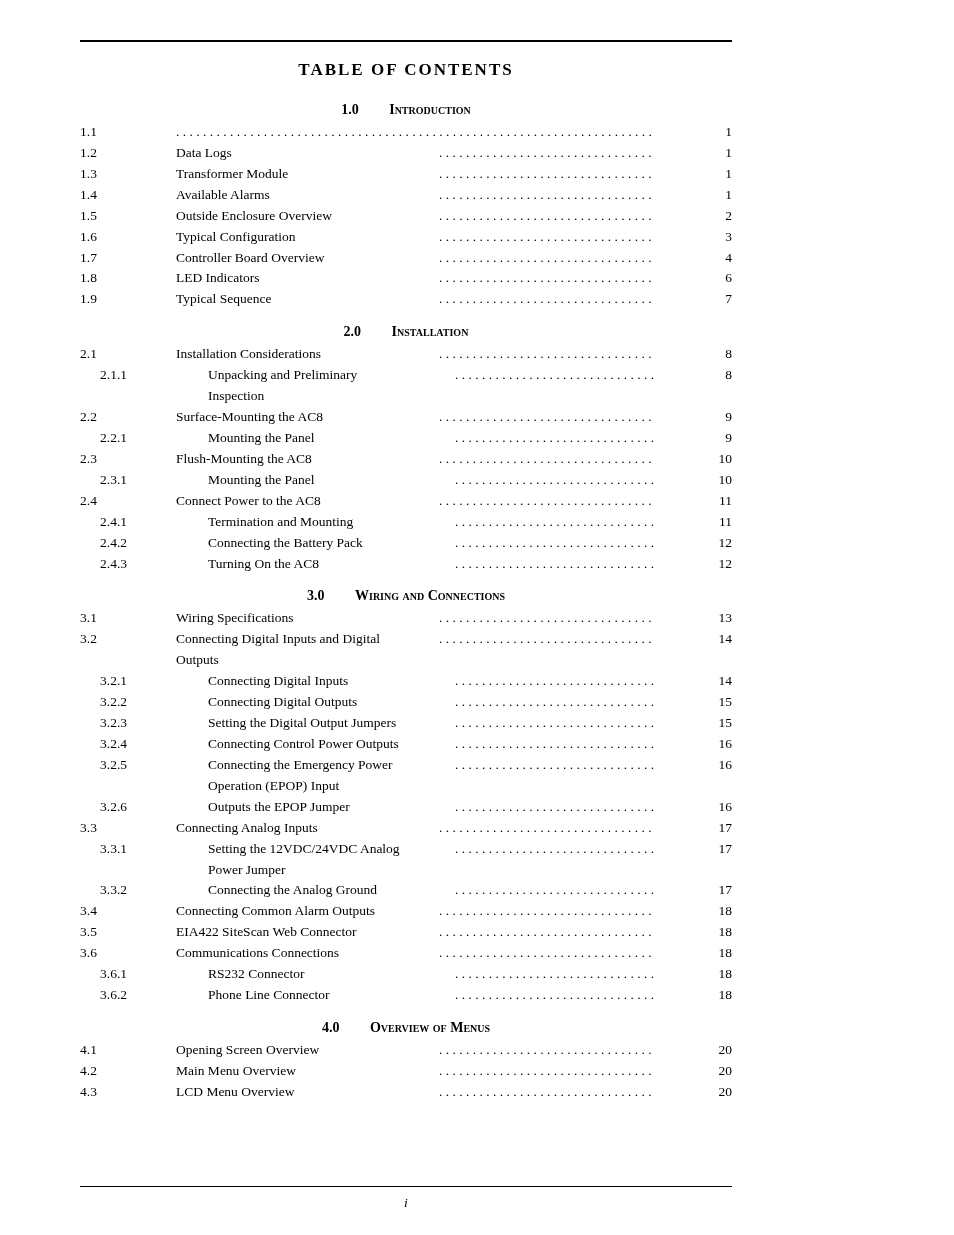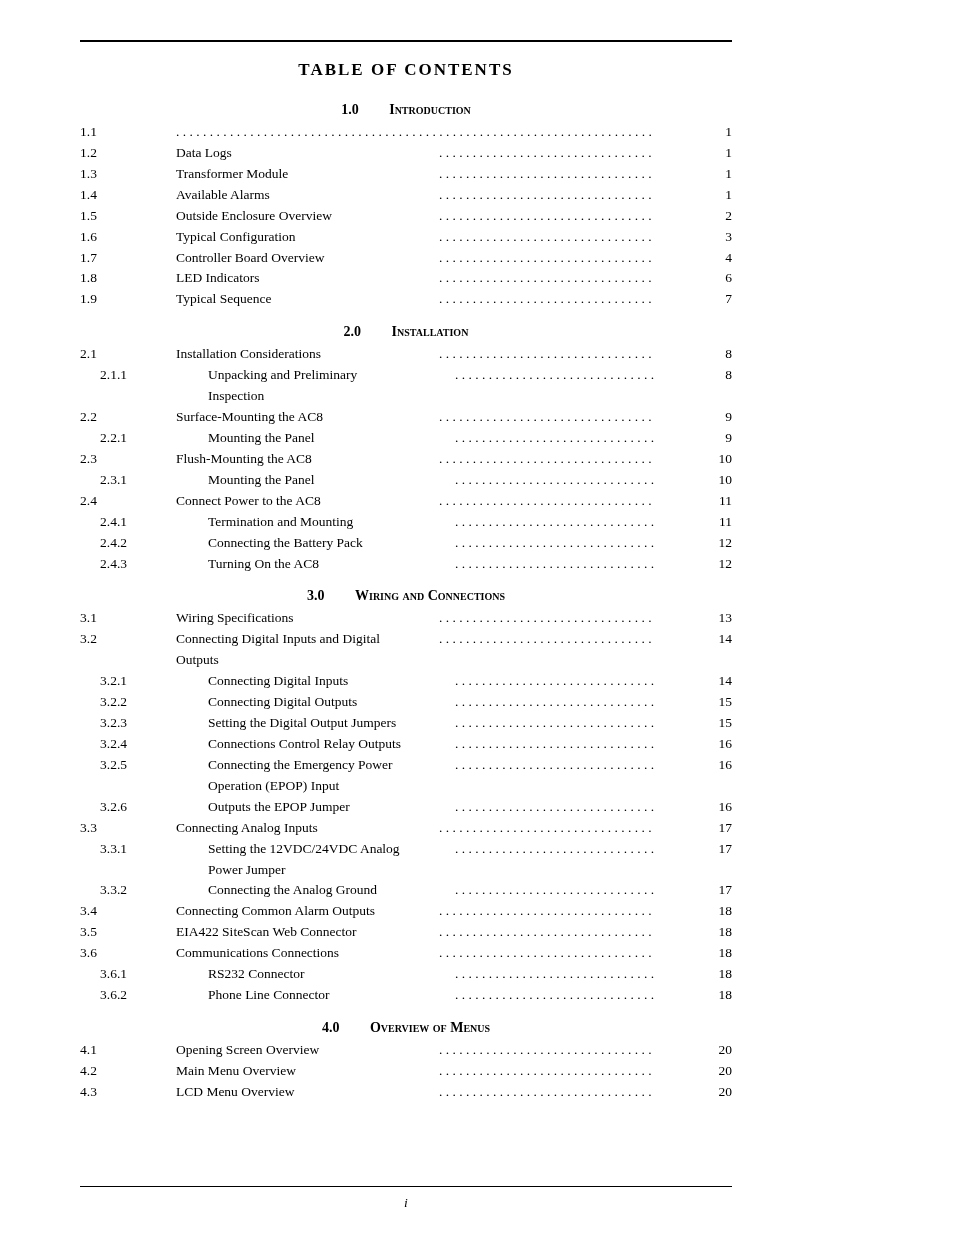--- a/index.html
+++ b/index.html
@@ -259,21 +259,21 @@
           <span class="entry-page">15</span>
         </div>
         <div class="toc-entry">
           <span class="entry-sub-num">3.2.3</span>
           <span class="entry-text">Setting the Digital Output Jumpers</span>
           <span class="dots"> . . . . . . . . . . . . . . . . . . . . . . . . . . . . . . . . . . . . . . . . . . . . . . . . . . . . . . . . . . . . . . . . . . . . . . . . . . . . . . . . . . . . . . . . . . . . . . . . . . . . . . . . . . . . . . . . . . .</span>
           <span class="entry-page">15</span>
         </div>
         <div class="toc-entry">
           <span class="entry-sub-num">3.2.4</span>
-          <span class="entry-text">Connections Control Relay Outputs</span>
+          <span class="entry-text">Connecting Control Power Outputs</span>
           <span class="dots"> . . . . . . . . . . . . . . . . . . . . . . . . . . . . . . . . . . . . . . . . . . . . . . . . . . . . . . . . . . . . . . . . . . . . . . . . . . . . . . . . . . . . . . . . . . . . . . . . . . . . . . . . . . . . . . . . . . .</span>
           <span class="entry-page">16</span>
         </div>
         <div class="toc-entry">
           <span class="entry-sub-num">3.2.5</span>
           <span class="entry-text">Connecting the Emergency Power Operation (EPOP) Input</span>
           <span class="dots"> . . . . . . . . . . . . . . . . . . . . . . . . . . . . . . . . . . . . . . . . . . . . . . . . . . . . . . . . . . . . . . . . . . . . . . . . . . . . . . . . . . . . . . . . . . . . . . . . . . . . . . . . . . . . . . . . . . .</span>
           <span class="entry-page">16</span>
         </div>
         <div class="toc-entry">

